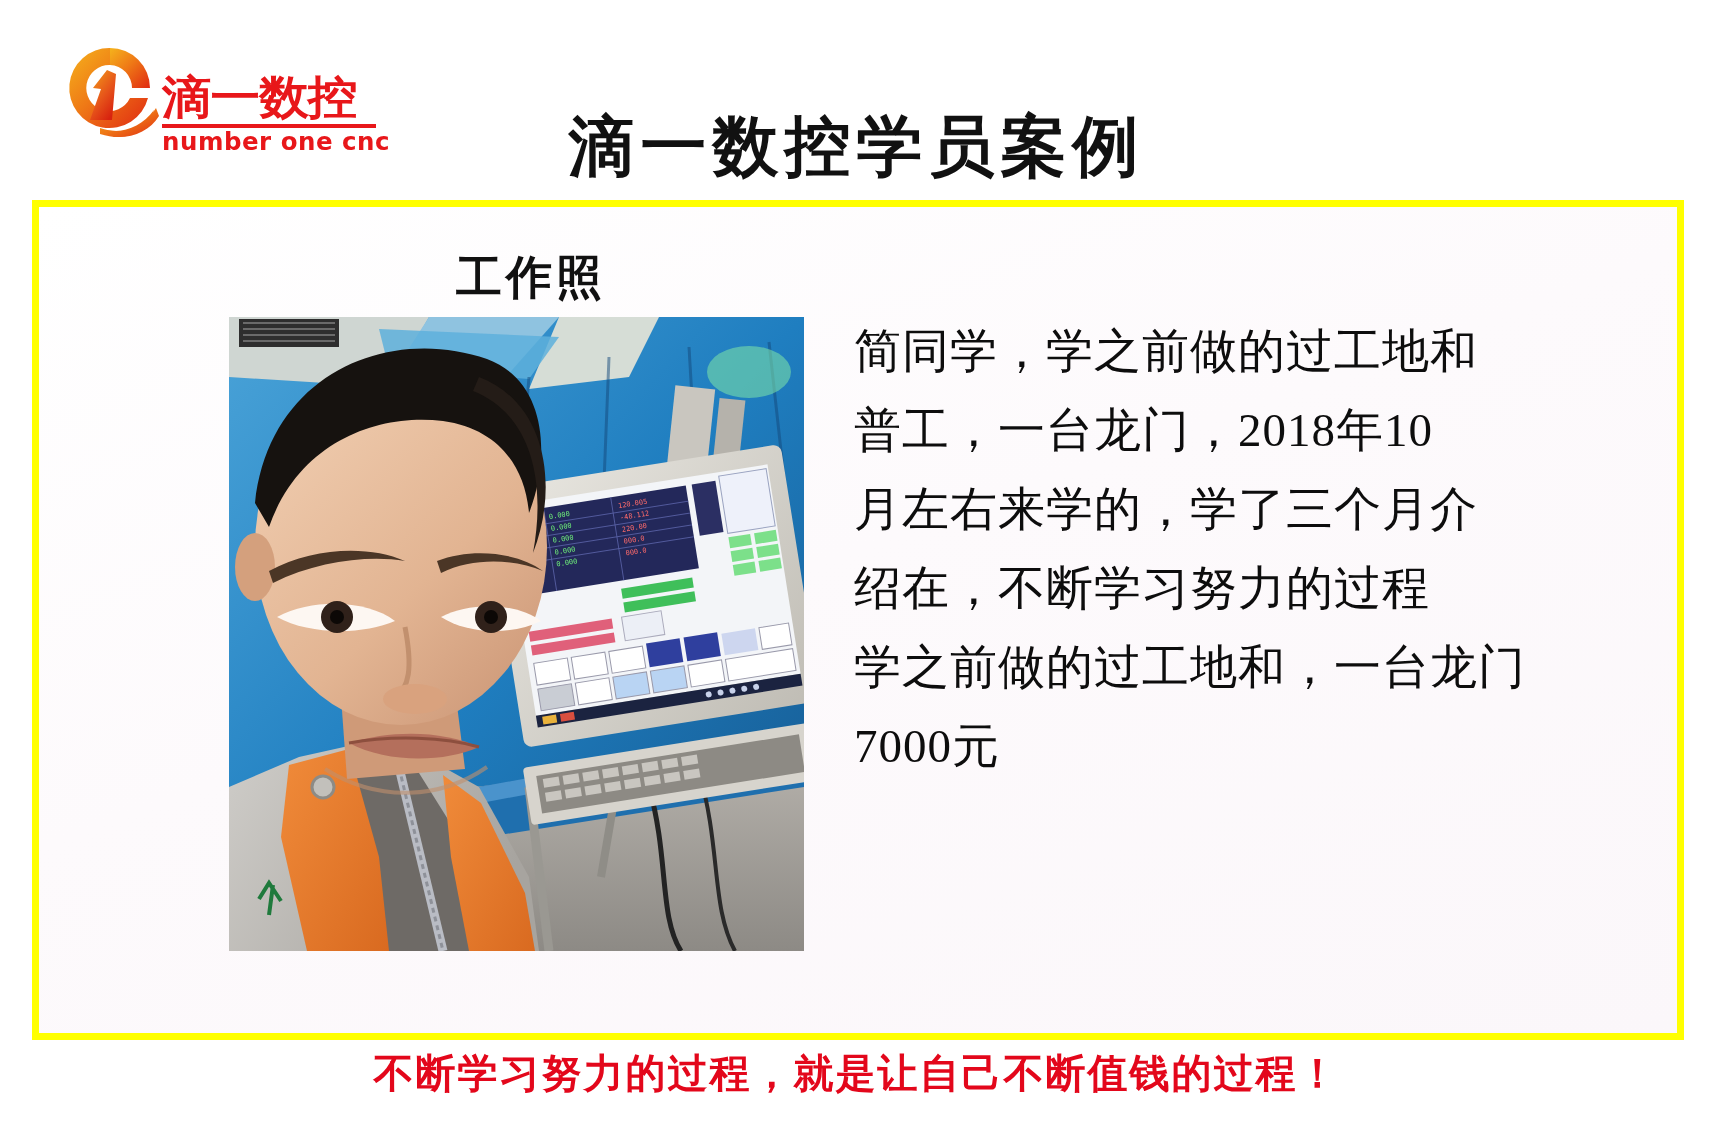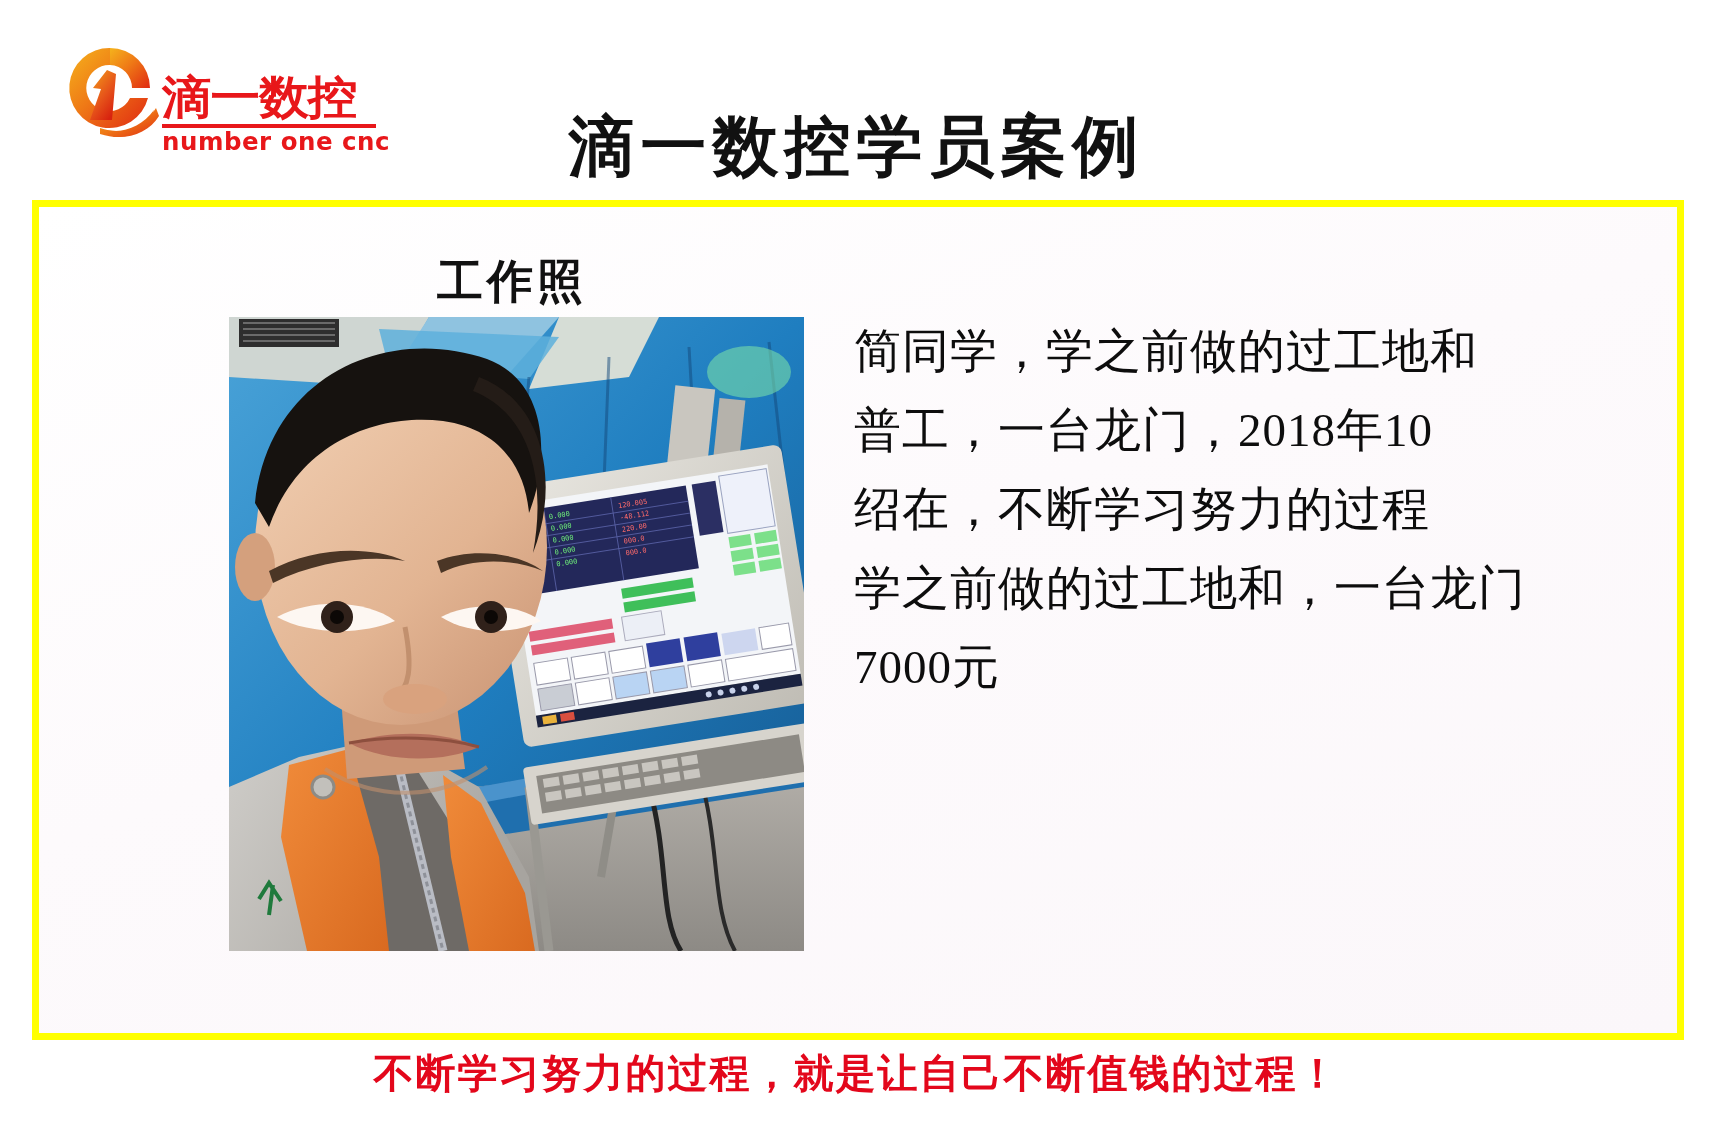--- a/index.html
+++ b/index.html
@@ -96,23 +96,23 @@
     top: 200px;
     width: 1652px;
     height: 840px;
     border: 7px solid #ffff00;
     box-sizing: border-box;
     background: linear-gradient(160deg, #ffffff 0%, #fdfafc 45%, #fbf7fa 100%);
   }
 
   .photo-label {
     position: absolute;
-    left: 398px;
+    left: 417px;
     top: 48px;
-    font-family: Liberation Sans, sans-serif;
+    font-family: Liberation Mono, monospace;
     font-weight: bold;
     font-size: 46px;
     line-height: 52px;
     color: #111111;
     letter-spacing: 4px;
   }
 
   
   .photo {
     position: absolute;
@@ -410,19 +410,20 @@
       <path d="M120 426 C164 412 216 414 250 430 C214 446 158 446 120 426 Z" fill="#b46f5c"></path>
       <path d="M120 426 C164 418 216 420 250 430" stroke="#8d4f3e" stroke-width="3" fill="none"></path>
 
       <path d="M96 452 C150 486 212 482 258 450" stroke="#c08f6d" stroke-width="4" fill="none" opacity="0.6"></path>
     </svg>
   </div>
 
   <div class="body-text">
     <div class="body-line">简同学，学之前做的过工地和</div>
     <div class="body-line">普工，一台龙门，2018年10</div>
+    <div class="body-line">月左右来学的，学了三个月介</div>
     <div class="body-line">绍在，不断学习努力的过程</div>
     <div class="body-line">学之前做的过工地和，一台龙门</div>
     <div class="body-line">7000元</div>
   </div>
 </div>
 
 <div class="slogan">不断学习努力的过程，就是让自己不断值钱的过程！</div>
 
 </body></html>

